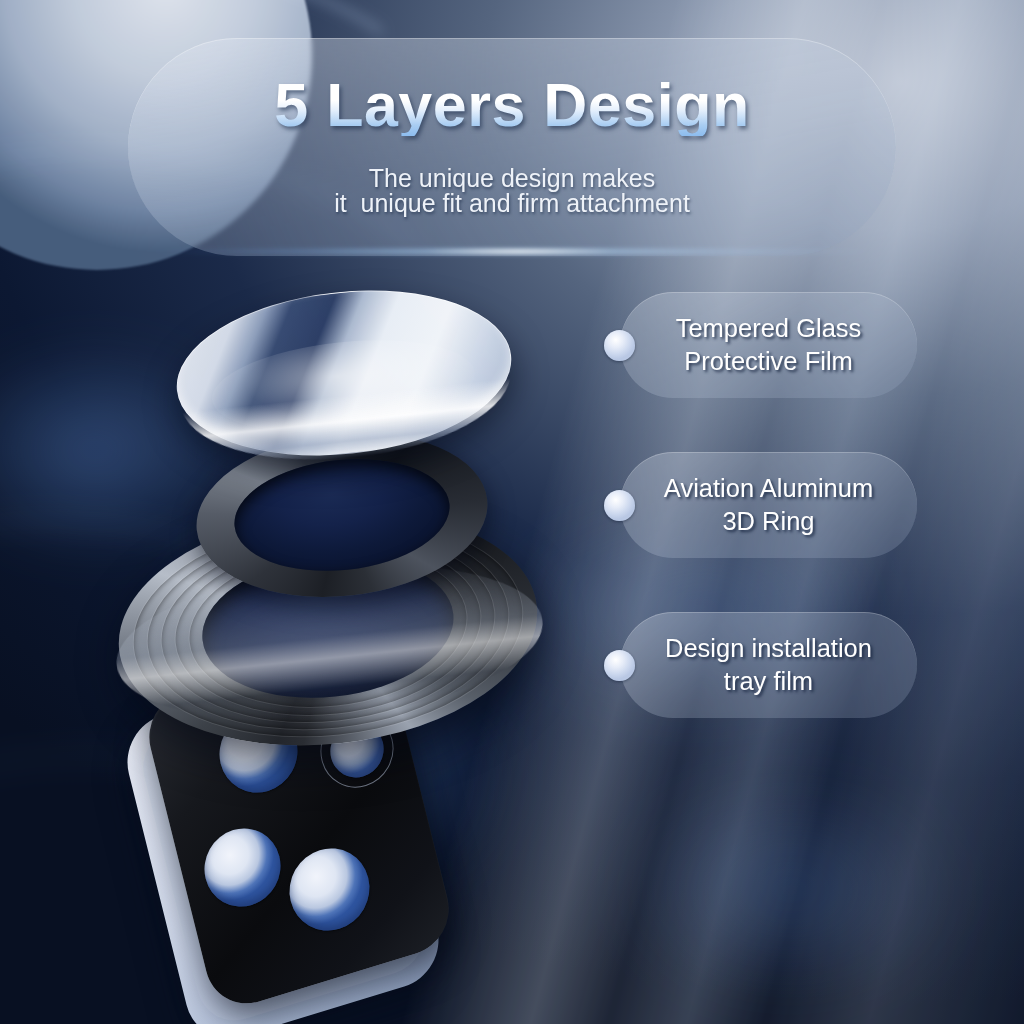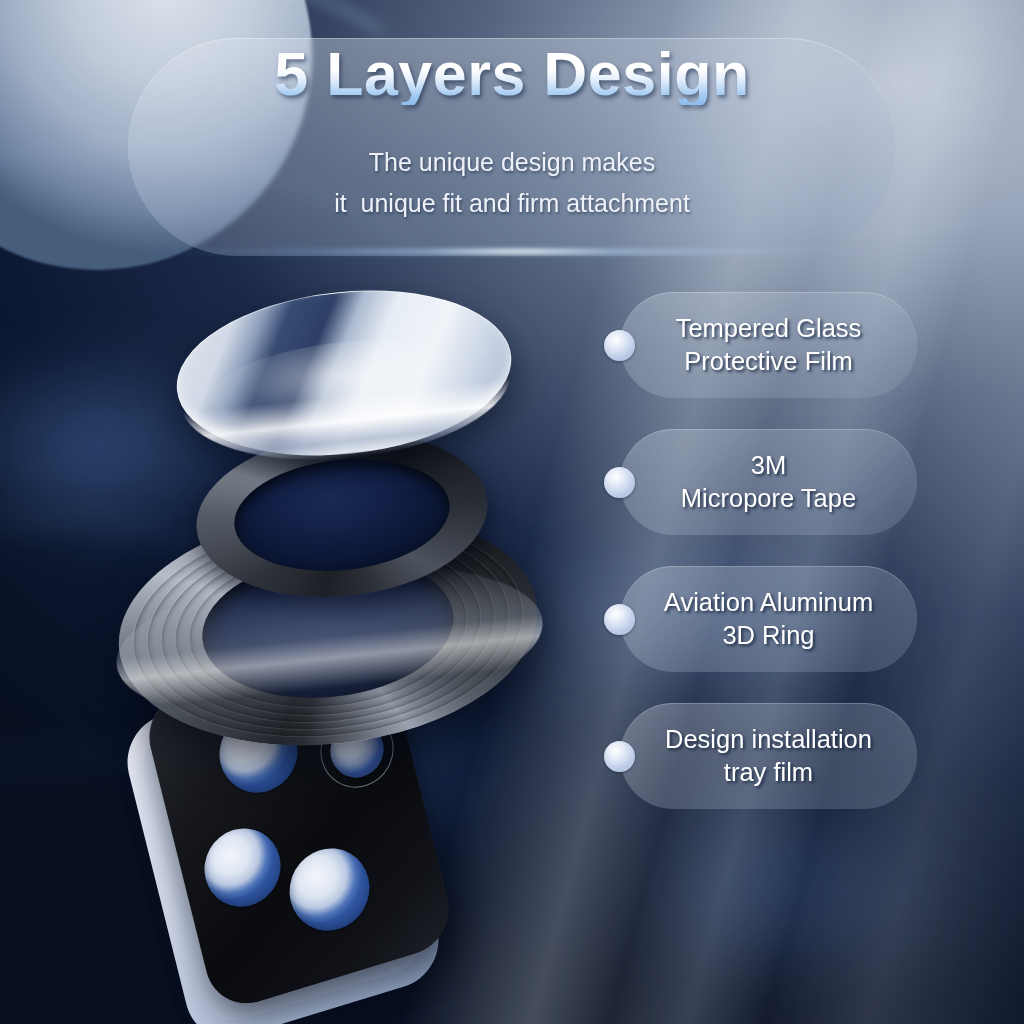--- a/index.html
+++ b/index.html
@@ -132,21 +132,21 @@
     position:absolute;
     left:420px; top:249px;
     width:200px; height:5px;
     background:radial-gradient(closest-side, rgba(255,255,255,1), rgba(255,255,255,0) 100%);
     filter:blur(2px);
     mix-blend-mode:screen;
   }
 
   #main-title {
     position:absolute;
-    left:0; top:44px; width:1024px;
+    left:0; top:75px; width:1024px;
     text-align:center;
     font-size:61px;
     font-weight:bold;
     letter-spacing:.5px;
     line-height:1;
     background:linear-gradient(to bottom, #ffffff 0%, #ffffff 42%, #e4effc 58%, #a9cdf2 82%, #8cbcee 100%);
     -webkit-background-clip:text;
     background-clip:text;
     color:transparent;
     -webkit-text-fill-color:transparent;
@@ -155,34 +155,34 @@
 
   .subtitle-line {
     position:absolute;
     left:0; width:1024px;
     text-align:center;
     font-size:25px;
     color:#eef2f8;
     text-shadow:1px 2px 3px rgba(18,34,62,.55);
     white-space:pre;
   }
-  #subtitle-1 { top:148px; }
+  #subtitle-1 { top:164px; }
   #subtitle-2 { top:189px; }
 
   
   #callouts {
     position:absolute;
     left:604px; top:292px;
     width:320px;
   }
 
   .callout {
     position:relative;
     height:95px;
-    margin-bottom:42px;
+    margin-bottom:65px;
   }
 
   .callout-pill {
     position:absolute;
     left:16px; top:0;
     width:297px; height:106px;
     border-radius:53px;
     background:
       linear-gradient(150deg,
         rgba(222,229,240,.30) 0%,
@@ -459,26 +459,20 @@
 
   <div id="callouts">
 
     <div class="callout">
       <div class="callout-pill"></div>
       <div class="callout-dot"></div>
       <div class="callout-label">Tempered Glass
 Protective Film</div>
     </div>
 
-    <div class="callout">
-      <div class="callout-pill"></div>
-      <div class="callout-dot"></div>
-      <div class="callout-label">3M
-Micropore Tape</div>
-    </div>
 
     <div class="callout">
       <div class="callout-pill"></div>
       <div class="callout-dot"></div>
       <div class="callout-label">Aviation Aluminum
 3D Ring</div>
     </div>
 
 
     <div class="callout">

